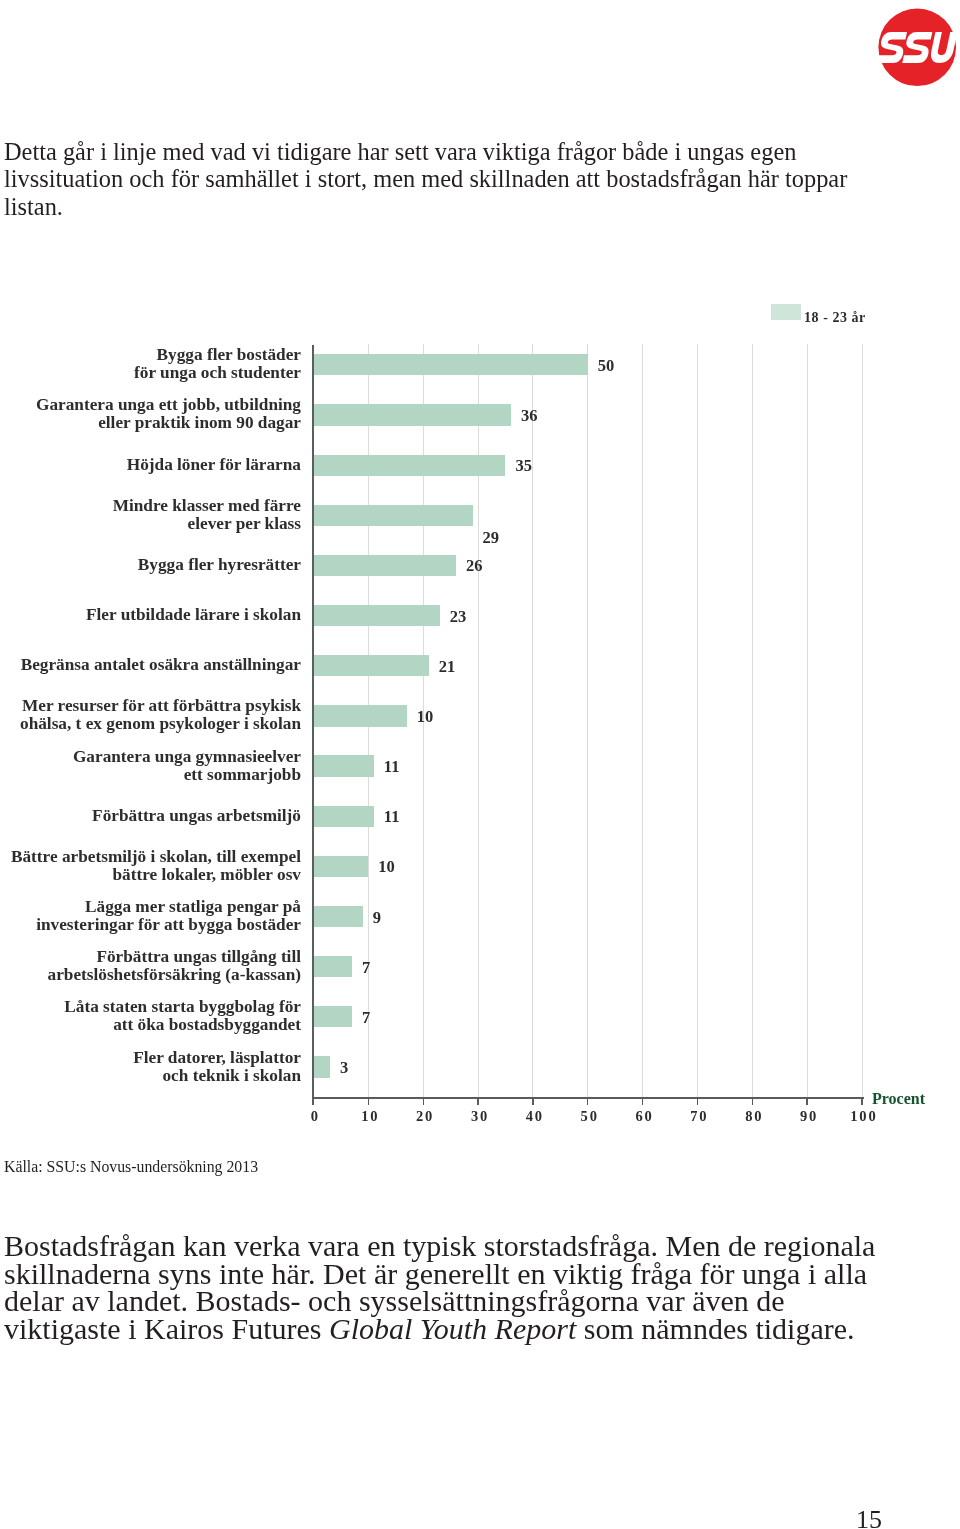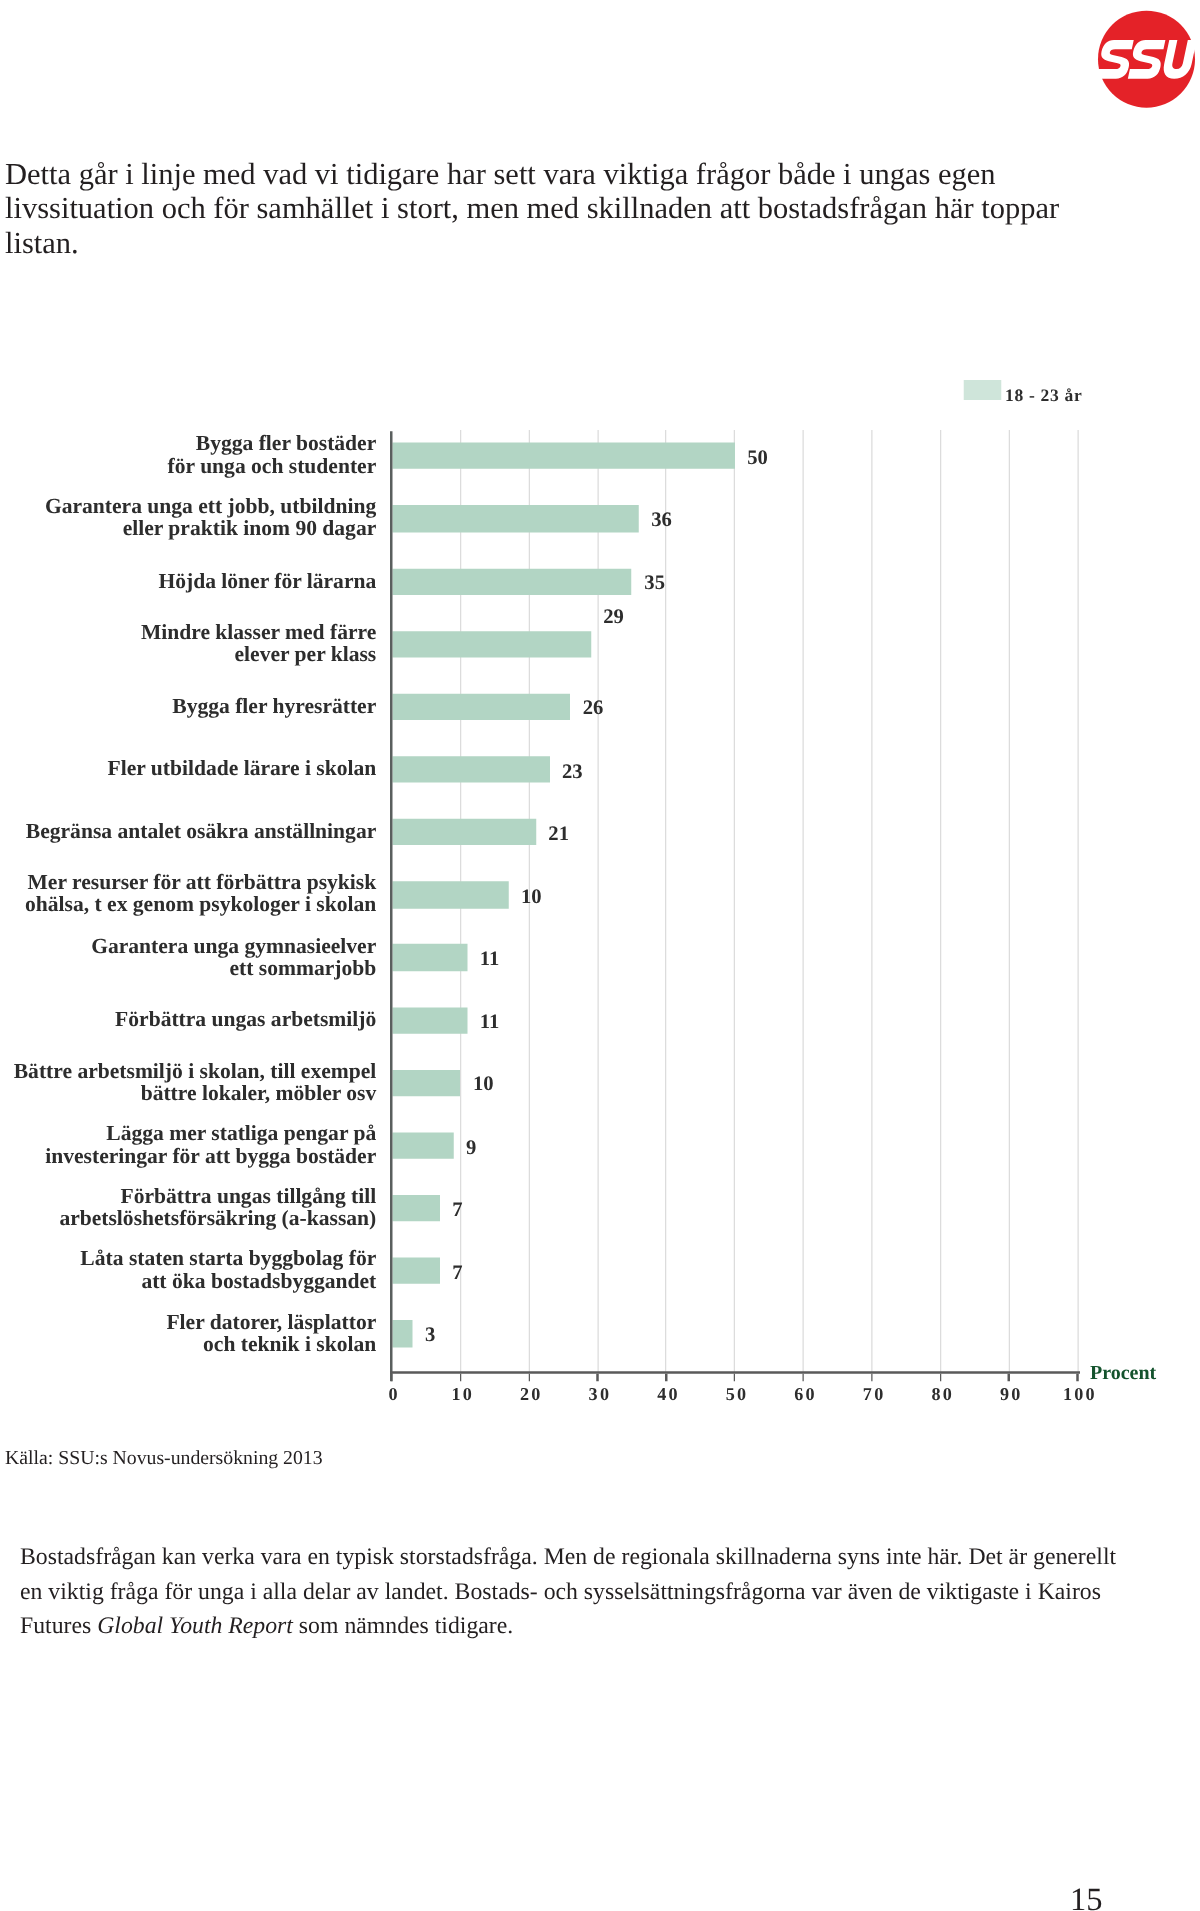--- a/index.html
+++ b/index.html
@@ -14,21 +14,21 @@
     -webkit-font-smoothing: antialiased;
   }
 
   
   #logo { position:absolute; left:876px; top:9px; width:90px; height:86px; overflow:visible; }
 
   
   #para-top { position:absolute; left:4px; top:109px; width:878px;
     font-size:24.4px; line-height:27.4px; }
   #para-top p { margin:0; }
-  #para-top p.gap { margin-top:17px; }
+  #para-top p.gap { margin-top:29px; }
 
   
   #chart { position:absolute; left:0px; top:0px; width:960px; height:1529px;
     pointer-events:none; }
 
   .cat-label { position:absolute; text-align:right; left:0px; width:301px;
     font-family:"Liberation Serif", serif; font-weight:bold;
     font-size:17.25px; line-height:18px; color:#2d2d2d; white-space:pre-line; }
 
   .bar { position:absolute; background:#b2d5c4; }
@@ -59,22 +59,22 @@
 
   .procent { position:absolute; font-family:"Liberation Serif", serif;
     font-weight:bold; font-size:16px; color:#e8797a; white-space:nowrap;
     line-height:16px; }
 
   
   #source { position:absolute; left:4px; top:1157px; font-size:15.8px;
      font-weight:normal; line-height:20px; }
 
   
-  #closing { position:absolute; left:16px; top:1232px; width:878px;
-    font-size:19px; line-height:27.7px; }
+  #closing { position:absolute; left:4px; top:1232px; width:878px;
+    font-size:30px; line-height:27.7px; }
   #closing i { font-style:italic; }
 
   #pageno { position:absolute; left:856px; top:1507px; font-size:26px; line-height:26px; }
 </style>
 </head>
 <body>
 
 <div id="logo">
   <svg width="90" height="86" viewBox="0 0 90 86" style="overflow:visible">
     <circle cx="41.2" cy="38.3" r="38.8" fill="#e42228"></circle>
@@ -120,21 +120,21 @@
     <div class="chart-row">
       <div class="cat-label" style="top: 455.62px;">Höjda löner för lärarna</div>
       <div class="bar" style="left: 313.5px; top: 454.52px; width: 191.975px; height: 21.2px; background: rgb(178, 213, 196);"></div>
       <div class="bar-value" style="left: 515.475px; top: 457.12px;">35</div>
     </div>
 
     <div class="chart-row">
       <div class="cat-label" style="top: 496.78px;">Mindre klasser med färre
 elever per klass</div>
       <div class="bar" style="left: 313.5px; top: 504.68px; width: 159.065px; height: 21.2px; background: rgb(178, 213, 196);"></div>
-      <div class="bar-value" style="left: 482.565px; top: 484px;">29</div>
+      <div class="bar-value" style="left: 482.565px; top: 529px;">29</div>
     </div>
 
     <div class="chart-row">
       <div class="cat-label" style="top: 555.94px;">Bygga fler hyresrätter</div>
       <div class="bar" style="left: 313.5px; top: 554.84px; width: 142.61px; height: 21.2px; background: rgb(178, 213, 196);"></div>
       <div class="bar-value" style="left: 466.11px; top: 557.44px;">26</div>
     </div>
 
     <div class="chart-row">
       <div class="cat-label" style="top: 606.1px;">Fler utbildade lärare i skolan</div>

